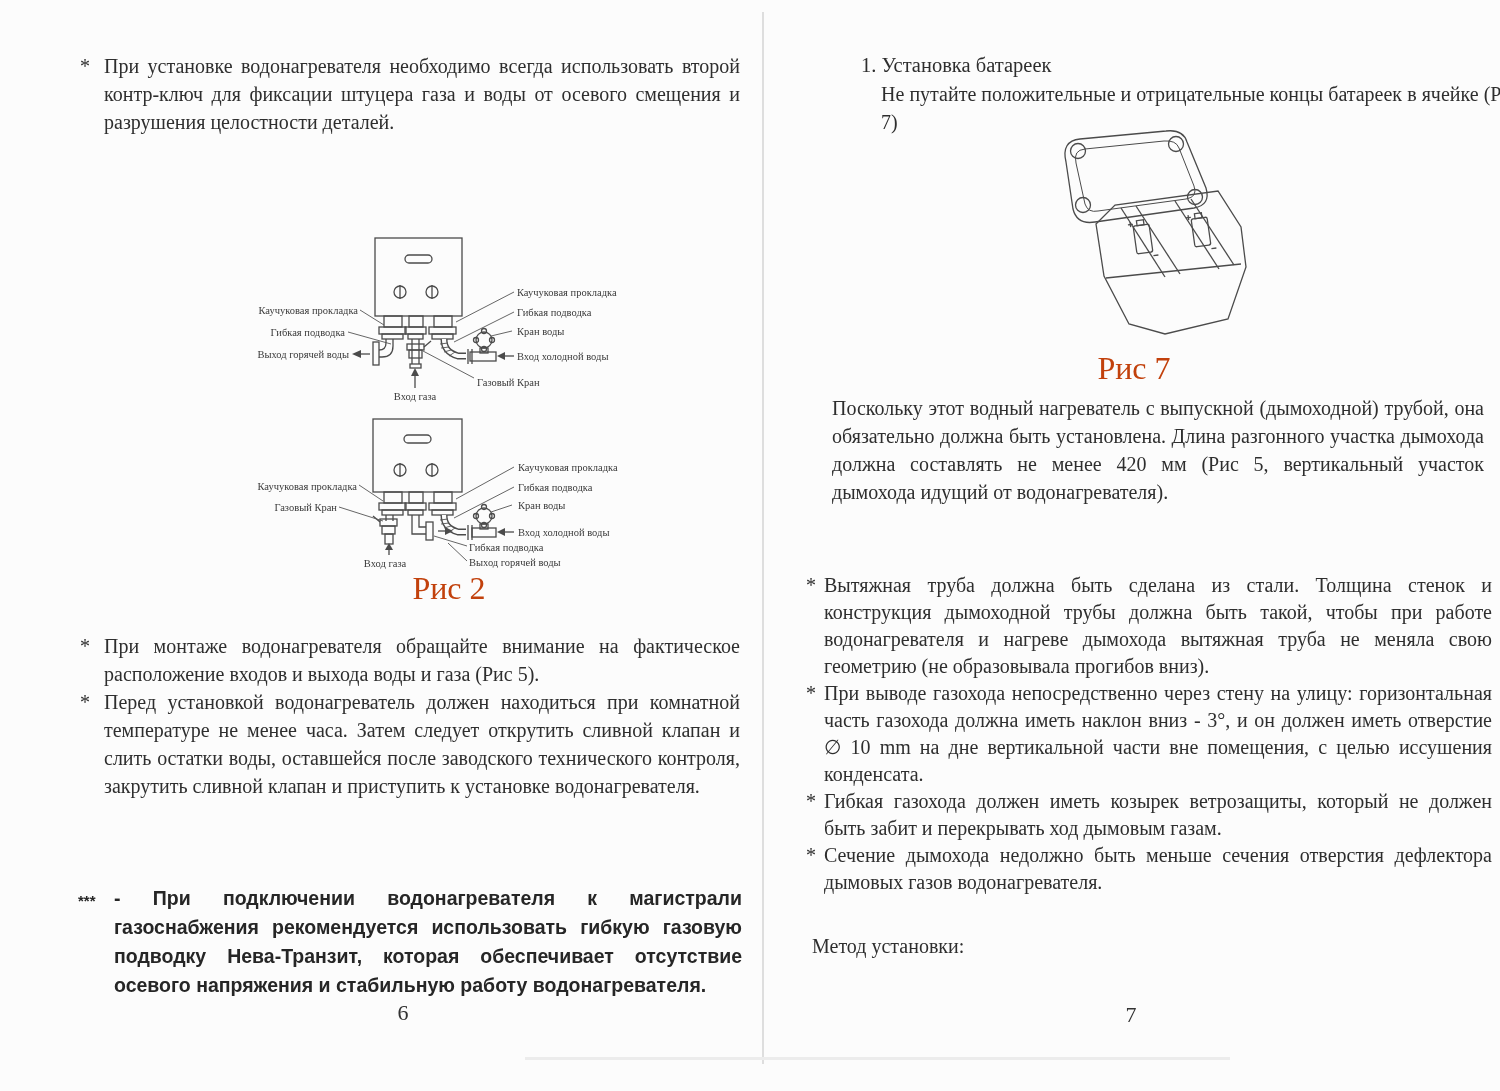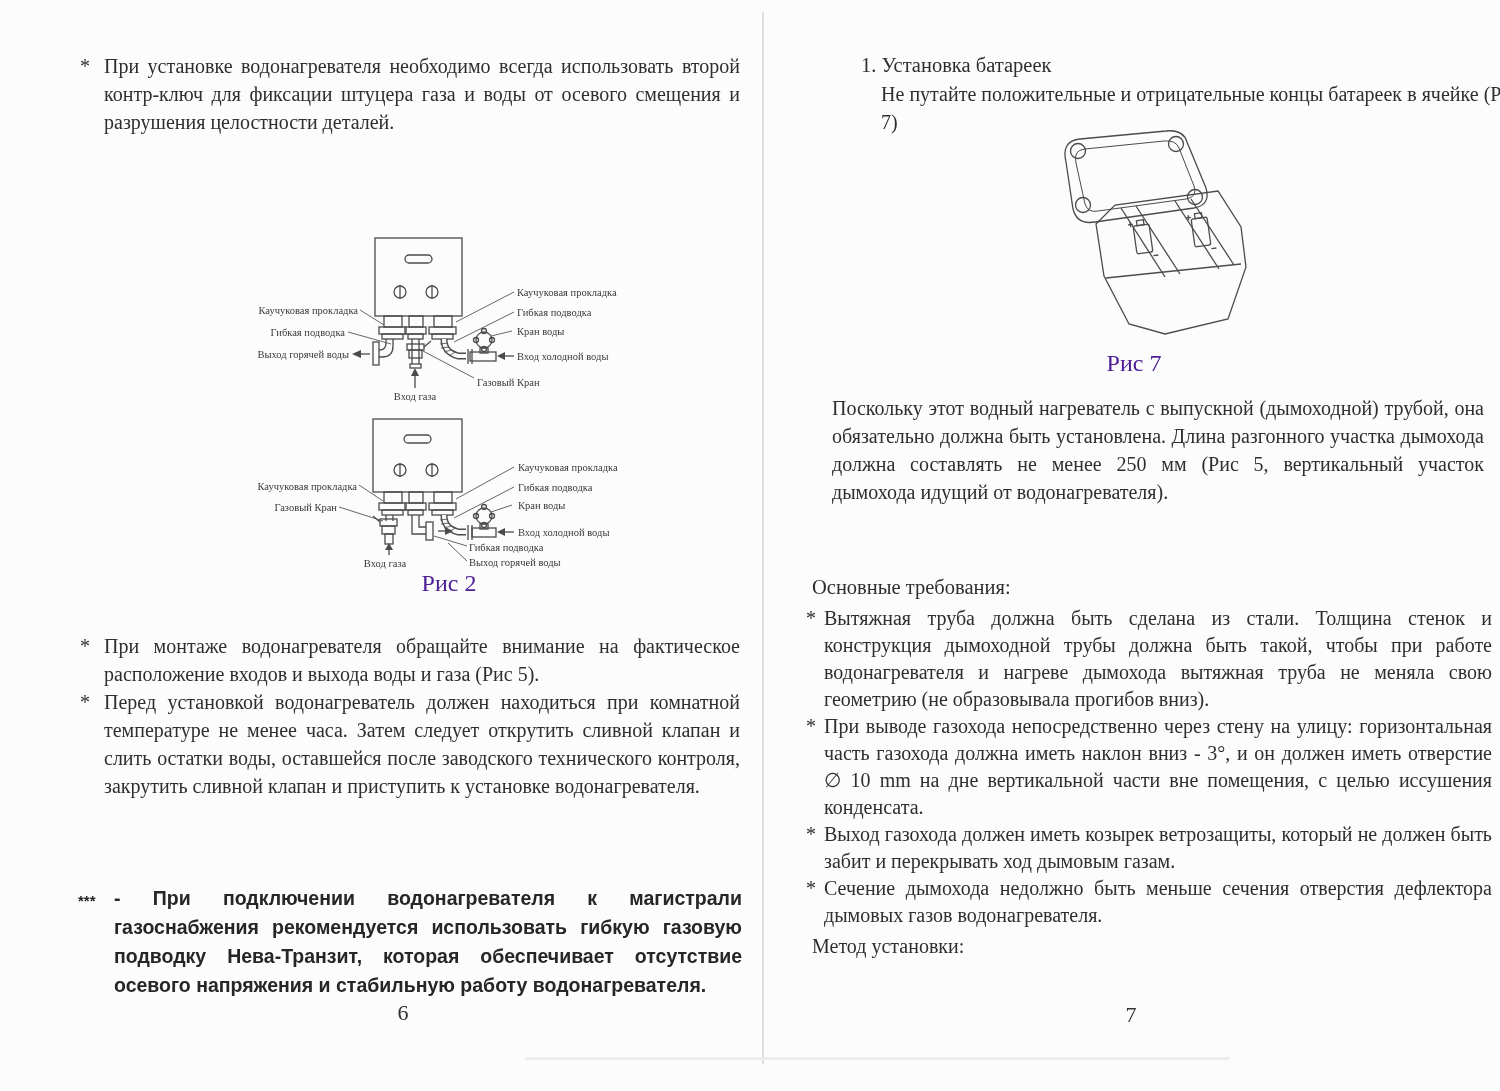--- a/index.html
+++ b/index.html
@@ -10,21 +10,21 @@
   .fold{position:absolute;left:762px;top:12px;width:2px;height:1052px;background:#dedede;}
   .bottom-smudge{position:absolute;left:525px;top:1057px;width:705px;height:3px;background:#ececec;}
   .abs{position:absolute;}
   .body-text{font-size:20px;line-height:28px;}
   .just{text-align:justify;}
   .bullet{display:flex;}
   .bullet .marker{flex:0 0 24px;font-size:20px;}
   .bullet .btext{flex:1;text-align:justify;}
   .note{font-family:"Liberation Sans",sans-serif;font-weight:bold;font-size:19.5px;line-height:29px;color:#262626;}
   .note .marker{flex:0 0 36px;font-size:15px;padding-top:2px;}
-  .fig-caption{font-size:24px;text-align:center;color:#4c1d95;}
+  .fig-caption{font-size:32px;text-align:center;color:#c2410c;}
   .pagenum{font-size:22px;text-align:center;color:#333;}
   .sec-title{font-size:20.5px;line-height:30px;}
   .sec-body{margin-left:20px;}
   .dlabel{font-family:"Liberation Serif",serif;font-size:10.5px;fill:#3a3a3a;}
   svg .ln{stroke:#4b4b4b;stroke-width:1.3;fill:none;}
   svg .thin{stroke:#555;stroke-width:0.9;fill:none;}
   svg .fillhead{fill:#4b4b4b;stroke:none;}
   svg .tube{stroke:#4b4b4b;stroke-width:7;fill:none;}
   svg .tubein{stroke:#fcfcfc;stroke-width:4.2;fill:none;}
 </style>
@@ -236,36 +236,35 @@
           <line x1="152" y1="88" x2="157" y2="88"></line>
             <line x1="154.5" y1="85.5" x2="154.5" y2="90.5"></line>
           <line x1="173" y1="122" x2="178" y2="122"></line>
         </g>
       </g>
     </svg>
 
     <div class="abs fig-caption" style="left:1074px;top:350px;width:120px;">Рис 7</div>
 
     <div class="abs body-text" style="left:812px;top:394px;width:676px;">
-      <div class="sec-body just" style="width:652px;">Поскольку этот водный нагреватель с выпускной (дымоходной) трубой, она обязательно должна быть установлена. Длина разгонного участка дымохода должна составлять не менее 250 мм (Рис 5, вертикальный участок дымохода идущий от водонагревателя).</div>
+      <div class="sec-body just" style="width:652px;">Поскольку этот водный нагреватель с выпускной (дымоходной) трубой, она обязательно должна быть установлена. Длина разгонного участка дымохода должна составлять не менее 420 мм (Рис 5, вертикальный участок дымохода идущий от водонагревателя).</div>
     </div>
 
     <div class="abs body-text" style="left:806px;top:572px;width:686px;line-height:27px;">
-      <div class="sec-title" style="margin-left:6px;margin-bottom:3px;">Основные требования:</div>
       <div class="bullet">
         <span class="marker" style="flex-basis:18px;">*</span>
         <div class="btext">Вытяжная труба должна быть сделана из стали. Толщина стенок и конструкция дымоходной трубы должна быть такой, чтобы при работе водонагревателя и нагреве дымохода вытяжная труба не меняла свою геометрию (не образовывала прогибов вниз).</div>
       </div>
       <div class="bullet">
         <span class="marker" style="flex-basis:18px;">*</span>
         <div class="btext">При выводе газохода непосредственно через стену на улицу: горизонтальная часть газохода должна иметь наклон вниз - 3°, и он должен иметь отверстие ∅ 10 mm на дне вертикальной части вне помещения, с целью иссушения конденсата.</div>
       </div>
       <div class="bullet">
         <span class="marker" style="flex-basis:18px;">*</span>
-        <div class="btext">Выход газохода должен иметь козырек ветрозащиты, который не должен быть забит и перекрывать ход дымовым газам.</div>
+        <div class="btext">Гибкая газохода должен иметь козырек ветрозащиты, который не должен быть забит и перекрывать ход дымовым газам.</div>
       </div>
       <div class="bullet">
         <span class="marker" style="flex-basis:18px;">*</span>
         <div class="btext">Сечение дымохода недолжно быть меньше сечения отверстия дефлектора дымовых газов водонагревателя.</div>
       </div>
     </div>
 
     <div class="abs body-text" style="left:812px;top:932px;width:400px;">Метод установки:</div>
 
     <div class="abs pagenum" style="left:1116px;top:1002px;width:30px;">7</div>

